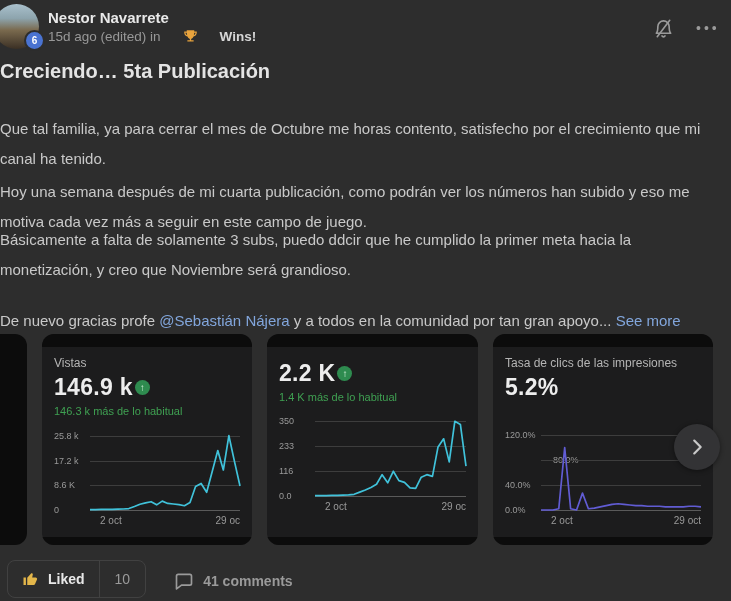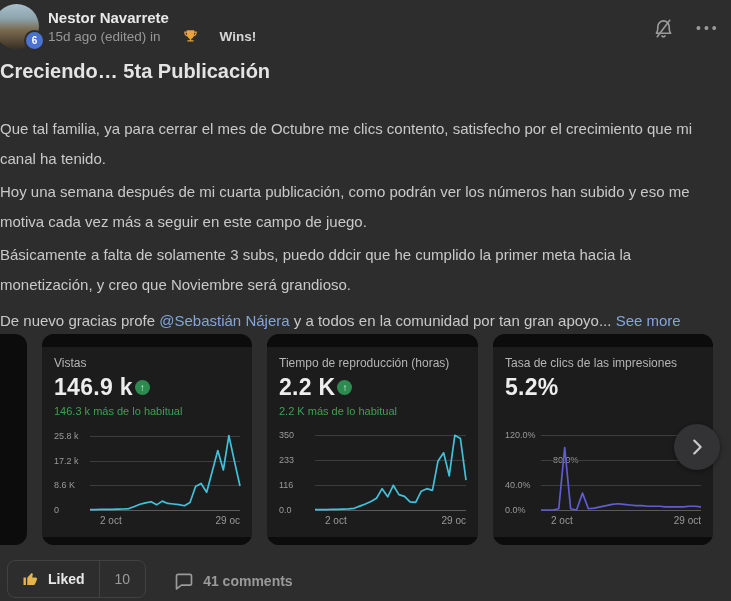--- a/index.html
+++ b/index.html
@@ -17,21 +17,21 @@
   .meta-row{position:absolute;left:48px;top:29px;font-size:13.5px;color:#989898;
     display:flex;align-items:center;gap:22px;}
   .meta-cat{font-weight:bold;color:#d6d6d6;}
   .bell{position:absolute;left:652px;top:17px;width:23px;height:23px;cursor:pointer;}
   .dots-menu{position:absolute;left:696px;top:20px;color:#9a9a9a;font-size:14px;
     letter-spacing:3px;cursor:pointer;}
 
   
   .title{position:absolute;top:60px;left:0;right:18px;font-size:20px;font-weight:bold;color:#e4e4e4;}
   .para{position:absolute;left:0;right:18px;font-size:15px;line-height:30px;color:#c9c9c9;}
-  .p1{top:99px}.p2{top:162px}.p3{top:225px}.p4{top:291px}
+  .p1{top:99px}.p2{top:162px}.p3{top:210px}.p4{top:291px}
   .mention,.see-more{color:#82a6dc;cursor:pointer;text-decoration:none;}
 
   
   .carousel{position:absolute;top:334px;left:0;width:731px;height:211px;display:flex;gap:15px;}
   .partial-card{flex:0 0 197px;margin-left:-170px;background:#0c0c0c;border-radius:12px;
     position:relative;overflow:hidden;}
   .card{background:#1c1c1d;border-radius:12px;display:flex;flex-direction:column;overflow:hidden;}
   .card1{flex:0 0 210px}.card2{flex:0 0 211px}.card3{flex:0 0 220px}
   .band-top{height:13px;background:#0c0c0c;flex:0 0 auto;}
   .band-bottom{height:8px;background:#0c0c0c;flex:0 0 auto;margin-top:auto;}
@@ -88,21 +88,21 @@
       <svg width="23" height="23" viewBox="0 0 24 24" fill="none" stroke="#9b9b9b" stroke-width="1.7" stroke-linejoin="round" stroke-linecap="round">
         <path d="M15.5 17H4.5s1.6-1.6 1.6-7a5.9 5.9 0 0 1 11.8 0c0 5.4 1.6 7 1.6 7h-4z"></path>
         <path d="M10.4 19.8a1.8 1.8 0 0 0 3.2 0"></path>
         <line x1="5.5" y1="20.5" x2="18.5" y2="3.5"></line>
       </svg>
     </div>
     <div class="dots-menu">•••</div>
   </div>
 
   <div class="title">Creciendo… 5ta Publicación</div>
-  <p class="para p1">Que tal familia, ya para cerrar el mes de Octubre me clics contento, satisfecho por el crecimiento que mi canal ha tenido.</p>
+  <p class="para p1">Que tal familia, ya para cerrar el mes de Octubre me horas contento, satisfecho por el crecimiento que mi canal ha tenido.</p>
   <p class="para p2">Hoy una semana después de mi cuarta publicación, como podrán ver los números han subido y eso me motiva cada vez más a seguir en este campo de juego.</p>
   <p class="para p3">Básicamente a falta de solamente 3 subs, puedo ddcir que he cumplido la primer meta hacia la monetización, y creo que Noviembre será grandioso.</p>
   <p class="para p4"><span>De nuevo gracias profe </span><a class="mention">@Sebastián Nájera</a><span> y a todos en la comunidad por tan gran apoyo... </span><a class="see-more">See more</a></p>
 
   <div class="carousel">
     <div class="partial-card">
       
     </div>
 
     <div class="card card1">
@@ -135,26 +135,25 @@
           <span class="xl">2 oct</span>
           <span>29 oc</span>
         </div>
       </div>
       <div class="band-bottom"></div>
     </div>
 
     <div class="card card2">
       <div class="band-top"></div>
       <div class="card-body">
-        <div class="c-title">Tiempo de reproducción (horas)</div>
         <div class="c-value-row">
           <span class="c-value">2.2 K</span>
           <span class="trend-badge">↑</span>
         </div>
-        <div class="c-delta">2.2 K más de lo habitual</div>
+        <div class="c-delta">1.4 K más de lo habitual</div>
         <div class="c-chart">
           <div class="ylabels">
               <div class="ylab" style="top: 6.66667%; text-align: center;">350</div>
               <div class="ylab" style="top: 37.8667%;">233</div>
               <div class="ylab" style="top: 69.0667%;">116</div>
               <div class="ylab" style="top: 100%;">0.0</div>
             </div>
           <div class="plot">
               <div class="gridline" style="top: 6.66667%;"></div>
               <div class="gridline" style="top: 37.8667%;"></div>

